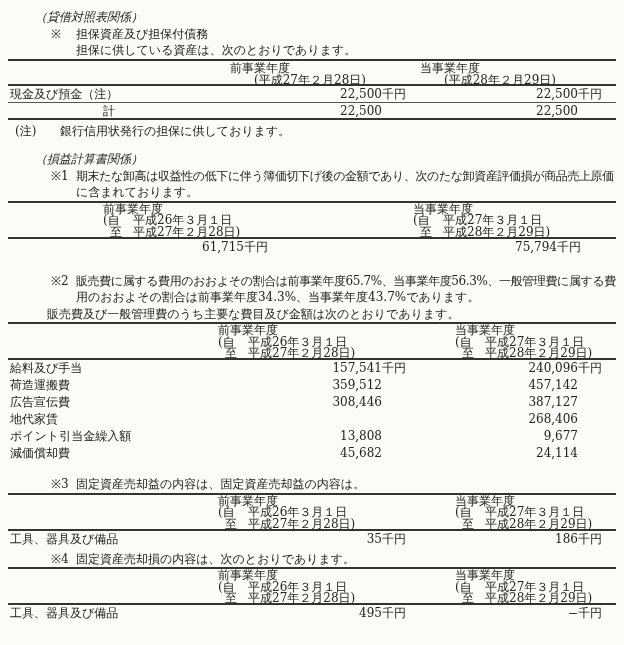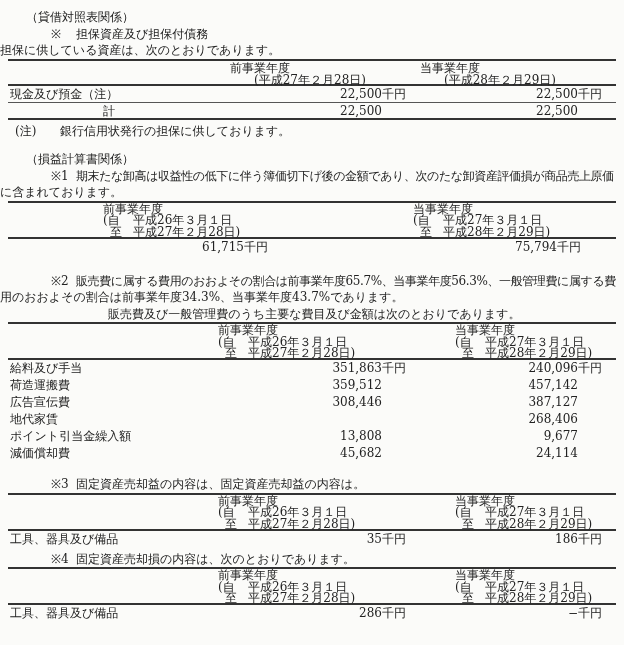--- a/index.html
+++ b/index.html
@@ -6,25 +6,25 @@
   html, body { margin: 0; padding: 0; }
   body {
     width: 624px; height: 645px; overflow: hidden;
     background: #fbfbf9; color: #222;
     font-family: "DejaVu Serif", "Liberation Serif", serif;
     font-size: 12px;
   }
   .doc { padding-top: 9px; }
   .line { line-height: 16.5px; white-space: nowrap; }
   .tight { letter-spacing: -0.4px; }
-  .sec-title { margin-left: 26px; }
+  .sec-title { margin-left: 35px; font-style: italic; }
   .note-head { margin-left: 51px; display: flex; }
   .note-head .mark { width: 25px; flex: none; }
-  .cont { }
-  .sub { margin-left: 108px; }
+  .cont { margin-left: 76px; }
+  .sub { margin-left: 47px; }
   .fn { margin-left: 15px; display: flex; margin-top: 3px; }
   .fn .fnmark { width: 45px; flex: none; }
   .mt12 { margin-top: 12px; }
   .mt18 { margin-top: 18px; }
   .mt14 { margin-top: 14px; }
   .mt4  { margin-top: 4px; }
 
   .tbl { margin: 0 8px; width: 608px; border-top: 2px solid #333; }
   .tbl-close { border-bottom: 2px solid #333; }
   .hdr { position: relative; border-bottom: 2px solid #333; }
@@ -174,21 +174,21 @@
             <span>平成27年３月１日</span>
           </div>
         <div class="rline">
             <span class="pfx to">至</span>
             <span>平成28年２月29日)</span>
           </div>
       </div>
     </div>
     <div class="row row-b row-tall">
       <span class="lbl">給料及び手当</span>
-      <span class="num n1-b">351,863</span>
+      <span class="num n1-b">157,541</span>
       <span class="unit">千円</span>
       <span class="num n2-b">240,096</span>
       <span class="unit">千円</span>
     </div>
     <div class="row row-b row-tall">
       <span class="lbl">荷造運搬費</span>
       <span class="num n1-b">359,512</span>
       <span class="unit"></span>
       <span class="num n2-b">457,142</span>
       <span class="unit"></span>
@@ -286,20 +286,20 @@
             <span>平成27年３月１日</span>
           </div>
         <div class="rline">
             <span class="pfx to">至</span>
             <span>平成28年２月29日)</span>
           </div>
       </div>
     </div>
     <div class="row row-b">
       <span class="lbl">工具、器具及び備品</span>
-      <span class="num n1-b">286</span>
+      <span class="num n1-b">495</span>
       <span class="unit">千円</span>
       <span class="num n2-b">−</span>
       <span class="unit">千円</span>
     </div>
   </div>
 
 </div>
 
 </body></html>

